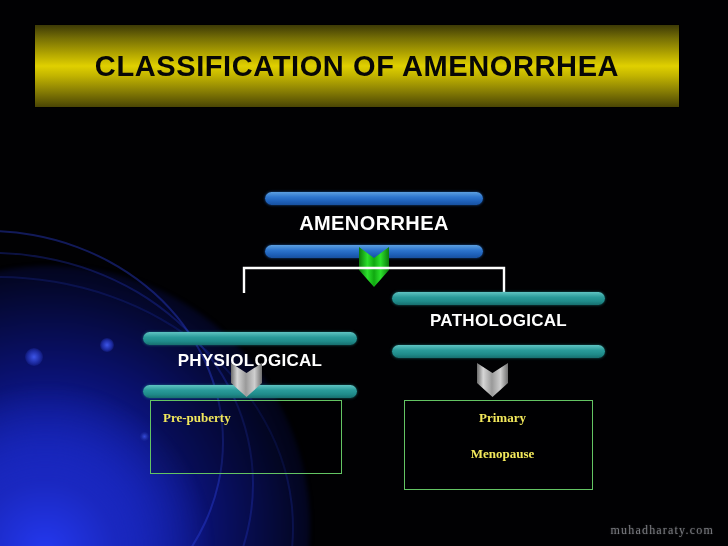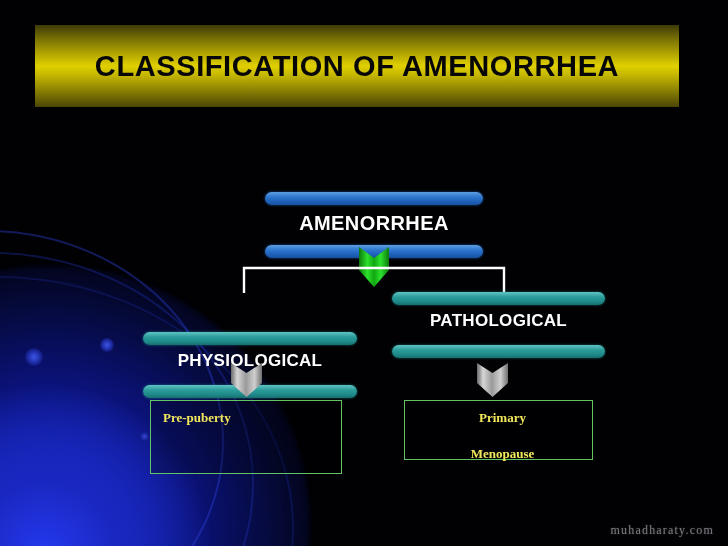--- a/index.html
+++ b/index.html
@@ -166,21 +166,21 @@
     font-size: 13px;
     line-height: 22px;
     white-space: nowrap;
   }
   #box-physiological {
     left: 150px; top: 400px; width: 192px; height: 74px;
     padding: 6px 0 0 12px;
   }
   #box-physiological .line { text-align: left; }
   #box-pathological {
-    left: 404px; top: 400px; width: 189px; height: 60px;
+    left: 404px; top: 400px; width: 189px; height: 90px;
     padding: 6px 0 0 8px;
   }
   #box-pathological .line { text-align: center; }
   #box-pathological .spacer { height: 14px; }
 
   
   #watermark {
     position: absolute;
     right: 14px;
     bottom: 8px;

